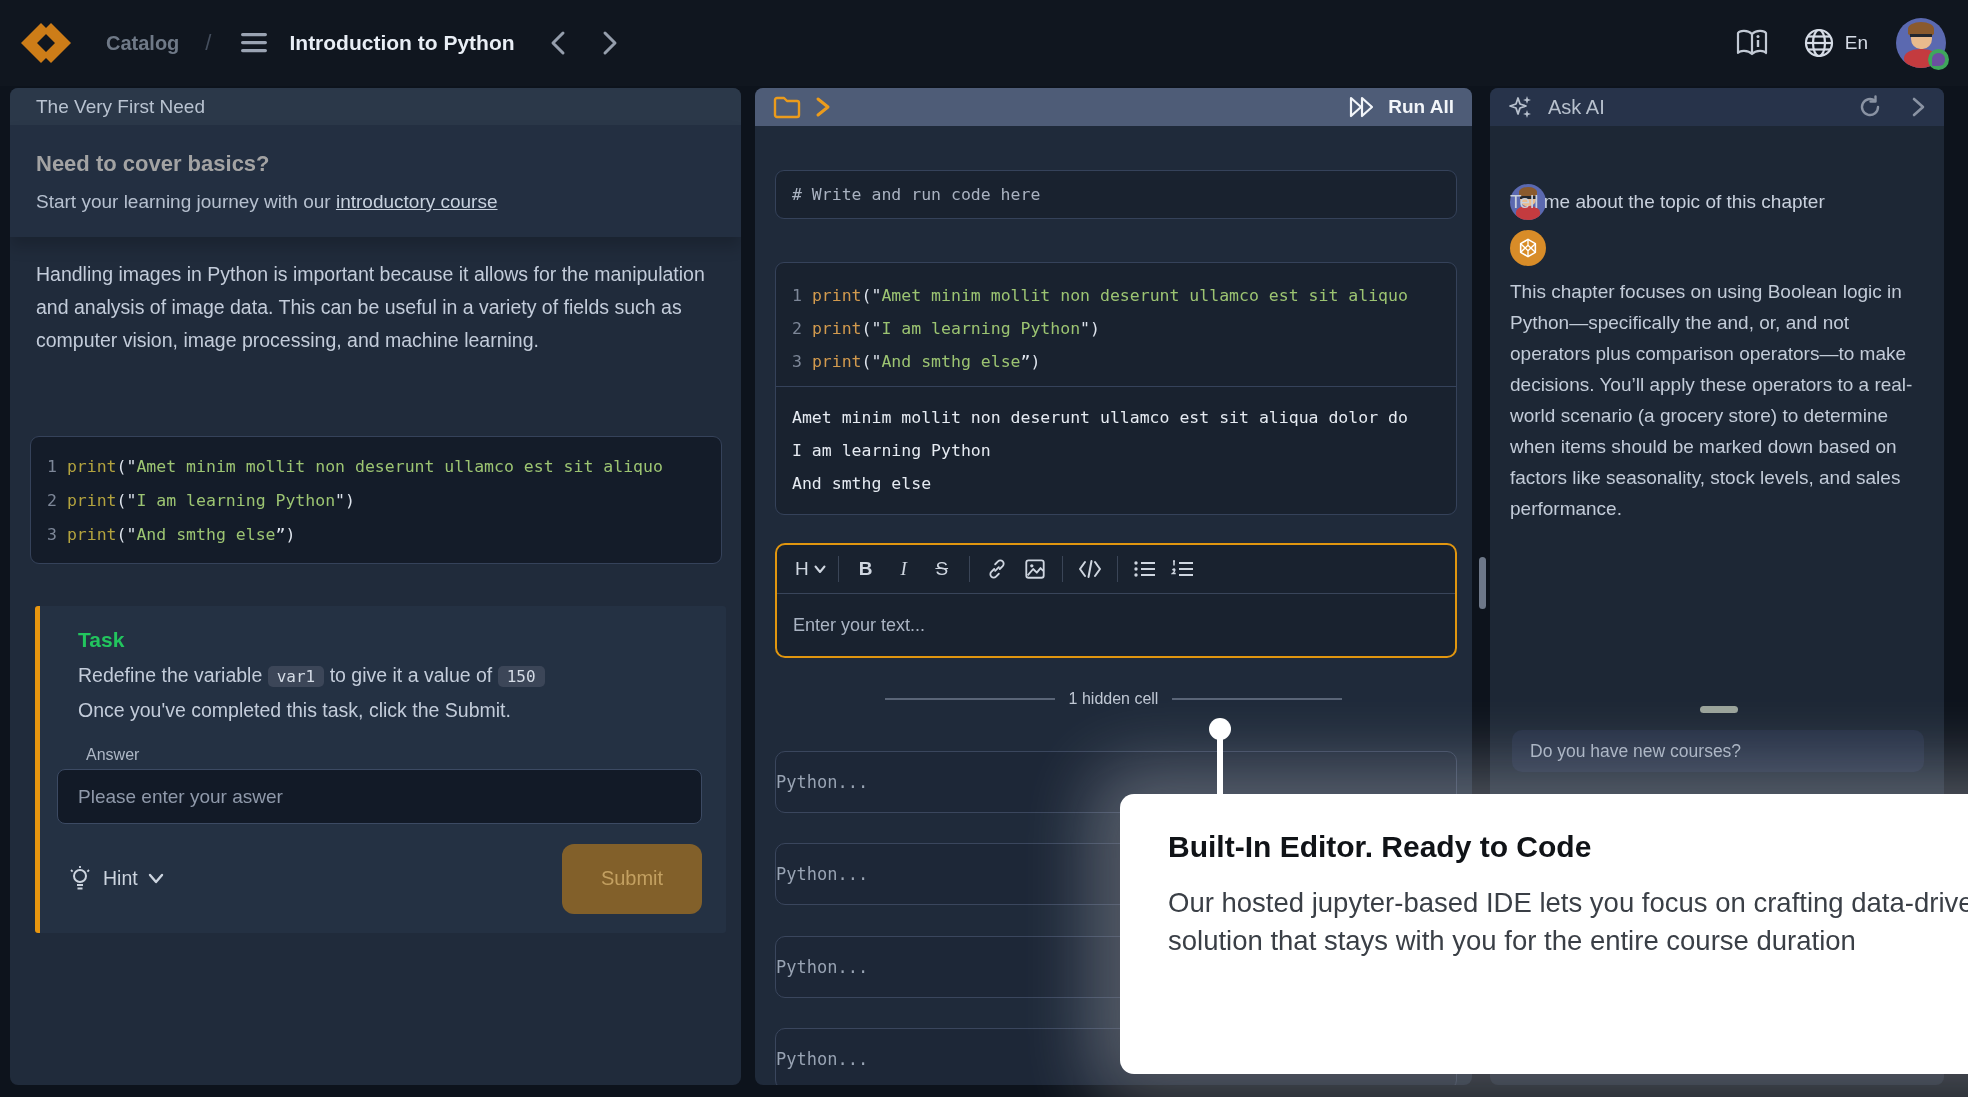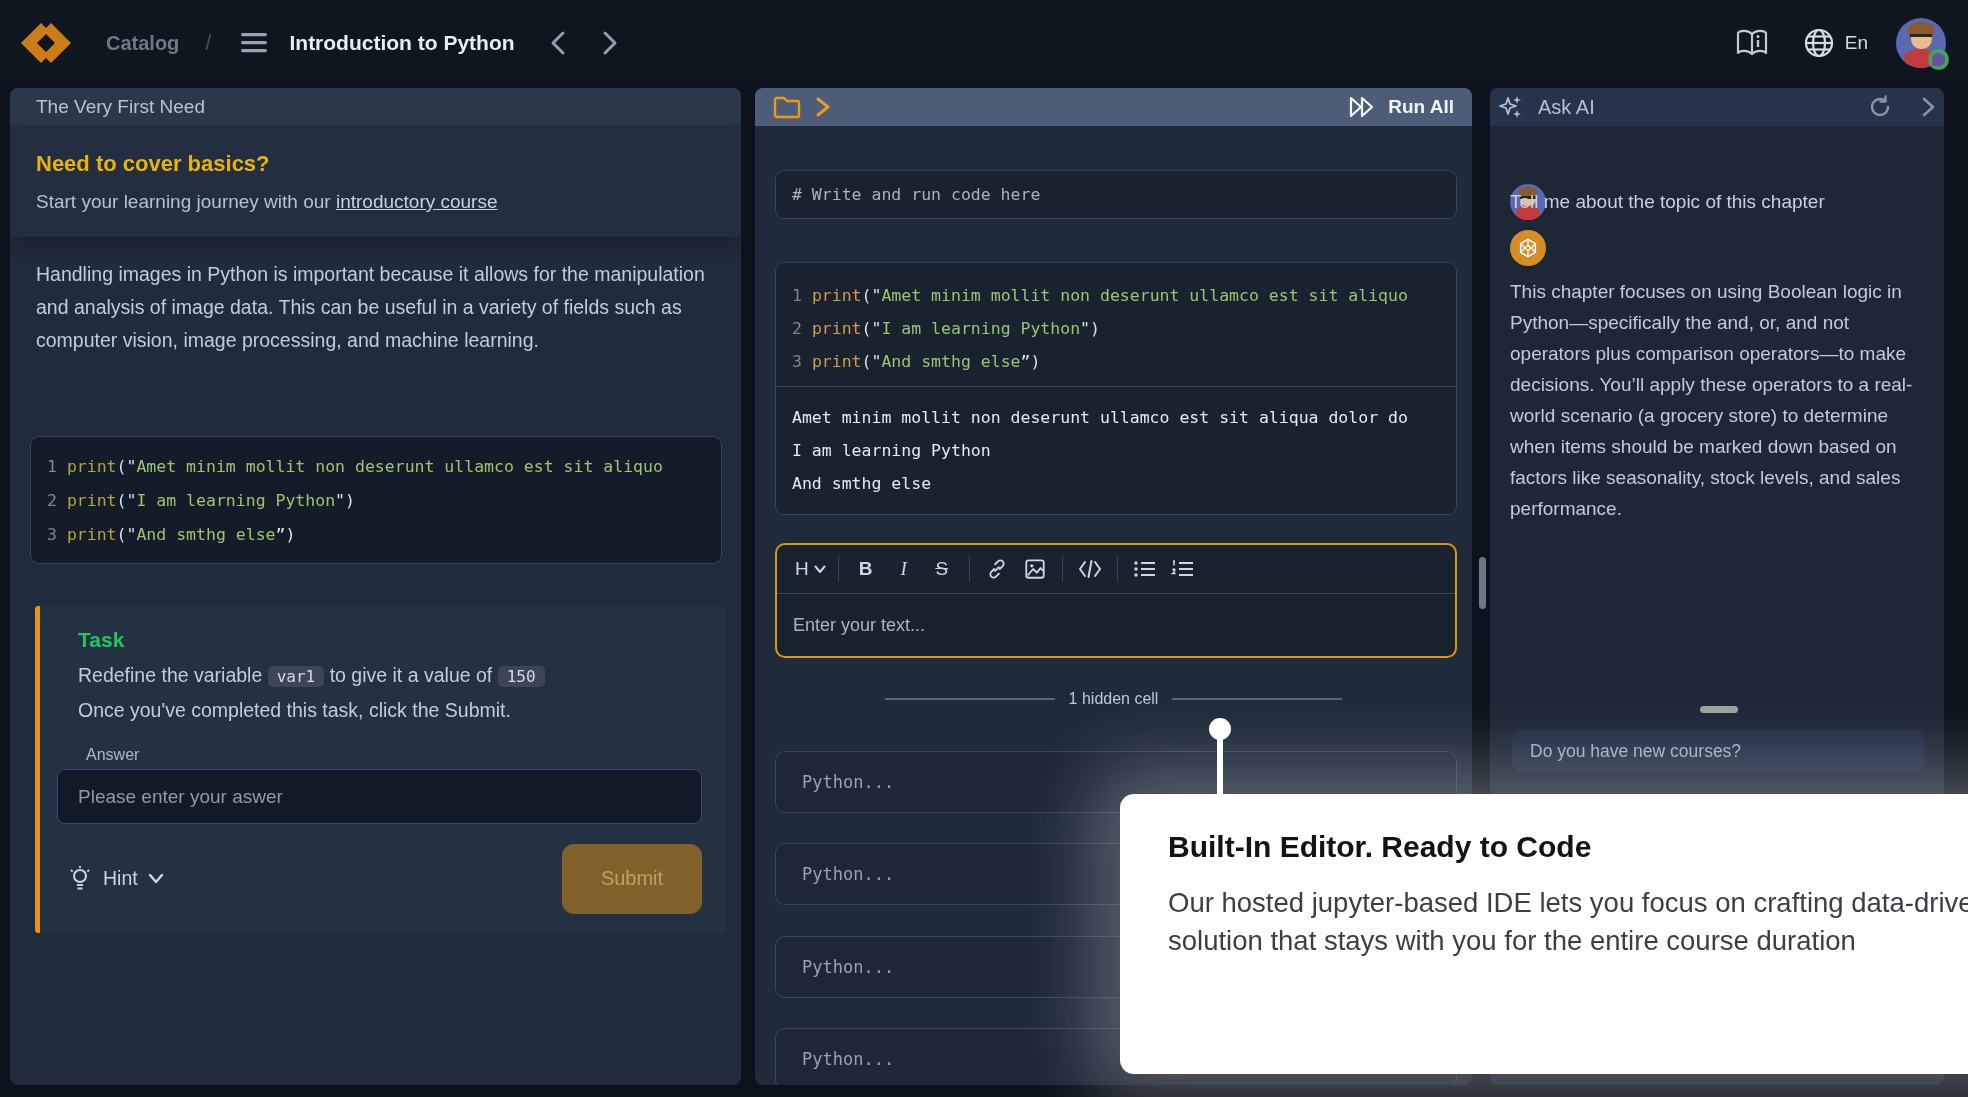--- a/index.html
+++ b/index.html
@@ -38,21 +38,21 @@
 
   
   .panel{background:var(--panel_bg);border-radius:8px;overflow:hidden;}
   #left-panel{left:10px;top:88px;width:731px;height:997px;}
   #mid-panel{left:755px;top:88px;width:717px;height:997px;background:#1f2a3a;}
   #right-panel{left:1490px;top:88px;width:454px;height:997px;background:#1d2735;}
 
   
   .lp-header{height:37px;background:var(--header_bg);display:flex;align-items:center;padding-left:26px;font-size:19px;color:#b9c3d1;}
   .lp-intro{background:#232f41;padding:26px 26px 24px 26px;box-shadow:0 10px 14px rgba(0,0,0,.18);}
-  .lp-intro h3{font-size:22px;color:#eab308;font-weight:700;}
+  .lp-intro h3{font-size:22px;color:#a3a3a3;font-weight:700;}
   .lp-intro p{margin-top:14px;font-size:19px;color:#b6c0cf;}
   .lp-intro a{color:#c8d2df;text-decoration:underline;cursor:pointer;}
   .lp-para{left:26px;top:170px;width:692px;font-size:19.5px;line-height:33px;color:#c3ccda;}
   .codebox{background:#141c29;border:1px solid var(--cell_border);border-radius:9px;font-family:"DejaVu Sans Mono",monospace;font-size:16.5px;line-height:34px;padding:13px 16px;white-space:nowrap;overflow:hidden;}
   #lp-code{left:20px;top:348px;width:692px;height:128px;}
   .ln{color:var(--code_num);}
   .kw{color:var(--code_kw);}
   .kw-mid{color:var(--code_kw-mid,#d29a4e);}
   .pr{color:#dde3ec;}
   .str{color:var(--code_str);}
@@ -79,24 +79,24 @@
   .out-part{padding:14px 16px;font-family:"DejaVu Sans Mono",monospace;font-size:16.5px;line-height:33px;color:#e6ebf2;white-space:nowrap;overflow:hidden;}
   .editor{position:absolute;left:20px;top:455px;width:682px;height:115px;border:2px solid #e1960f;border-radius:10px;background:#19222f;}
   .ed-toolbar{height:49px;display:flex;align-items:center;border-bottom:1px solid #39455a;padding-left:14px;}
   .ed-btn{display:flex;align-items:center;justify-content:center;min-width:30px;height:30px;margin:0 4px;color:#cfd6e0;font-size:19px;cursor:pointer;}
   .ed-sep{width:1px;height:26px;background:#3a4557;margin:0 8px;}
   .ed-b{font-weight:700;}.ed-i{font-style:italic;font-family:"Liberation Serif",serif;}.ed-s{text-decoration:line-through;}
   .ed-text{height:62px;display:flex;align-items:center;padding-left:16px;font-size:18px;color:#aab4c3;cursor:text;}
   .hidden-div{position:absolute;left:0;top:600px;width:717px;height:22px;display:flex;align-items:center;justify-content:center;cursor:pointer;}
   .hidden-div .hline{width:170px;height:1.5px;background:#5a6577;}
   .hidden-div .hlabel{margin:0 14px;font-size:16px;color:#c0c8d4;}
-  .pycell{position:absolute;left:20px;width:682px;height:62px;background:#1d2737;border:1px solid #3a465d;border-radius:10px;display:flex;align-items:center;padding-left:26px;font-family:"DejaVu Sans Mono",monospace;font-size:17px;color:#98a3b3;cursor:pointer;}
-
-  
-  .rp-header{height:38px;background:#27334a;display:flex;align-items:center;padding:0 8px;}
+  .pycell{position:absolute;left:20px;width:682px;height:62px;background:#1d2737;border:1px solid #3a465d;border-radius:10px;display:flex;align-items:center;font-family:"DejaVu Sans Mono",monospace;font-size:17px;color:#98a3b3;cursor:pointer;}
+
+  
+  .rp-header{height:38px;background:#27334a;display:flex;align-items:center;padding:0 18px;}
   .rp-title{margin-left:14px;font-size:20px;color:#b7c0cd;}
   .rp-hicons{margin-left:auto;display:flex;align-items:center;}
   .rp-hicons .tb-icon{margin-right:0;margin-left:28px;}
   .chat-msg{position:absolute;left:20px;font-size:19px;color:#c8d0dd;}
   .ai-para{position:absolute;left:20px;top:188px;width:422px;font-size:19px;line-height:31px;color:#c2cbd8;}
   .drag-dash{position:absolute;left:210px;top:618px;width:38px;height:7px;border-radius:4px;background:#9aa39a;cursor:grab;}
   .sugg-chip{position:absolute;left:22px;top:642px;width:412px;height:42px;background:#242f44;border-radius:10px;display:flex;align-items:center;padding-left:18px;font-size:17.5px;color:#a6b0bf;cursor:pointer;}
   .msg-input{position:absolute;left:22px;top:880px;width:412px;height:70px;border:1.5px solid #39465f;border-radius:12px;cursor:text;}
   .ai-avatar{background:#d88c28;border-radius:50%;display:flex;align-items:center;justify-content:center;}
 

